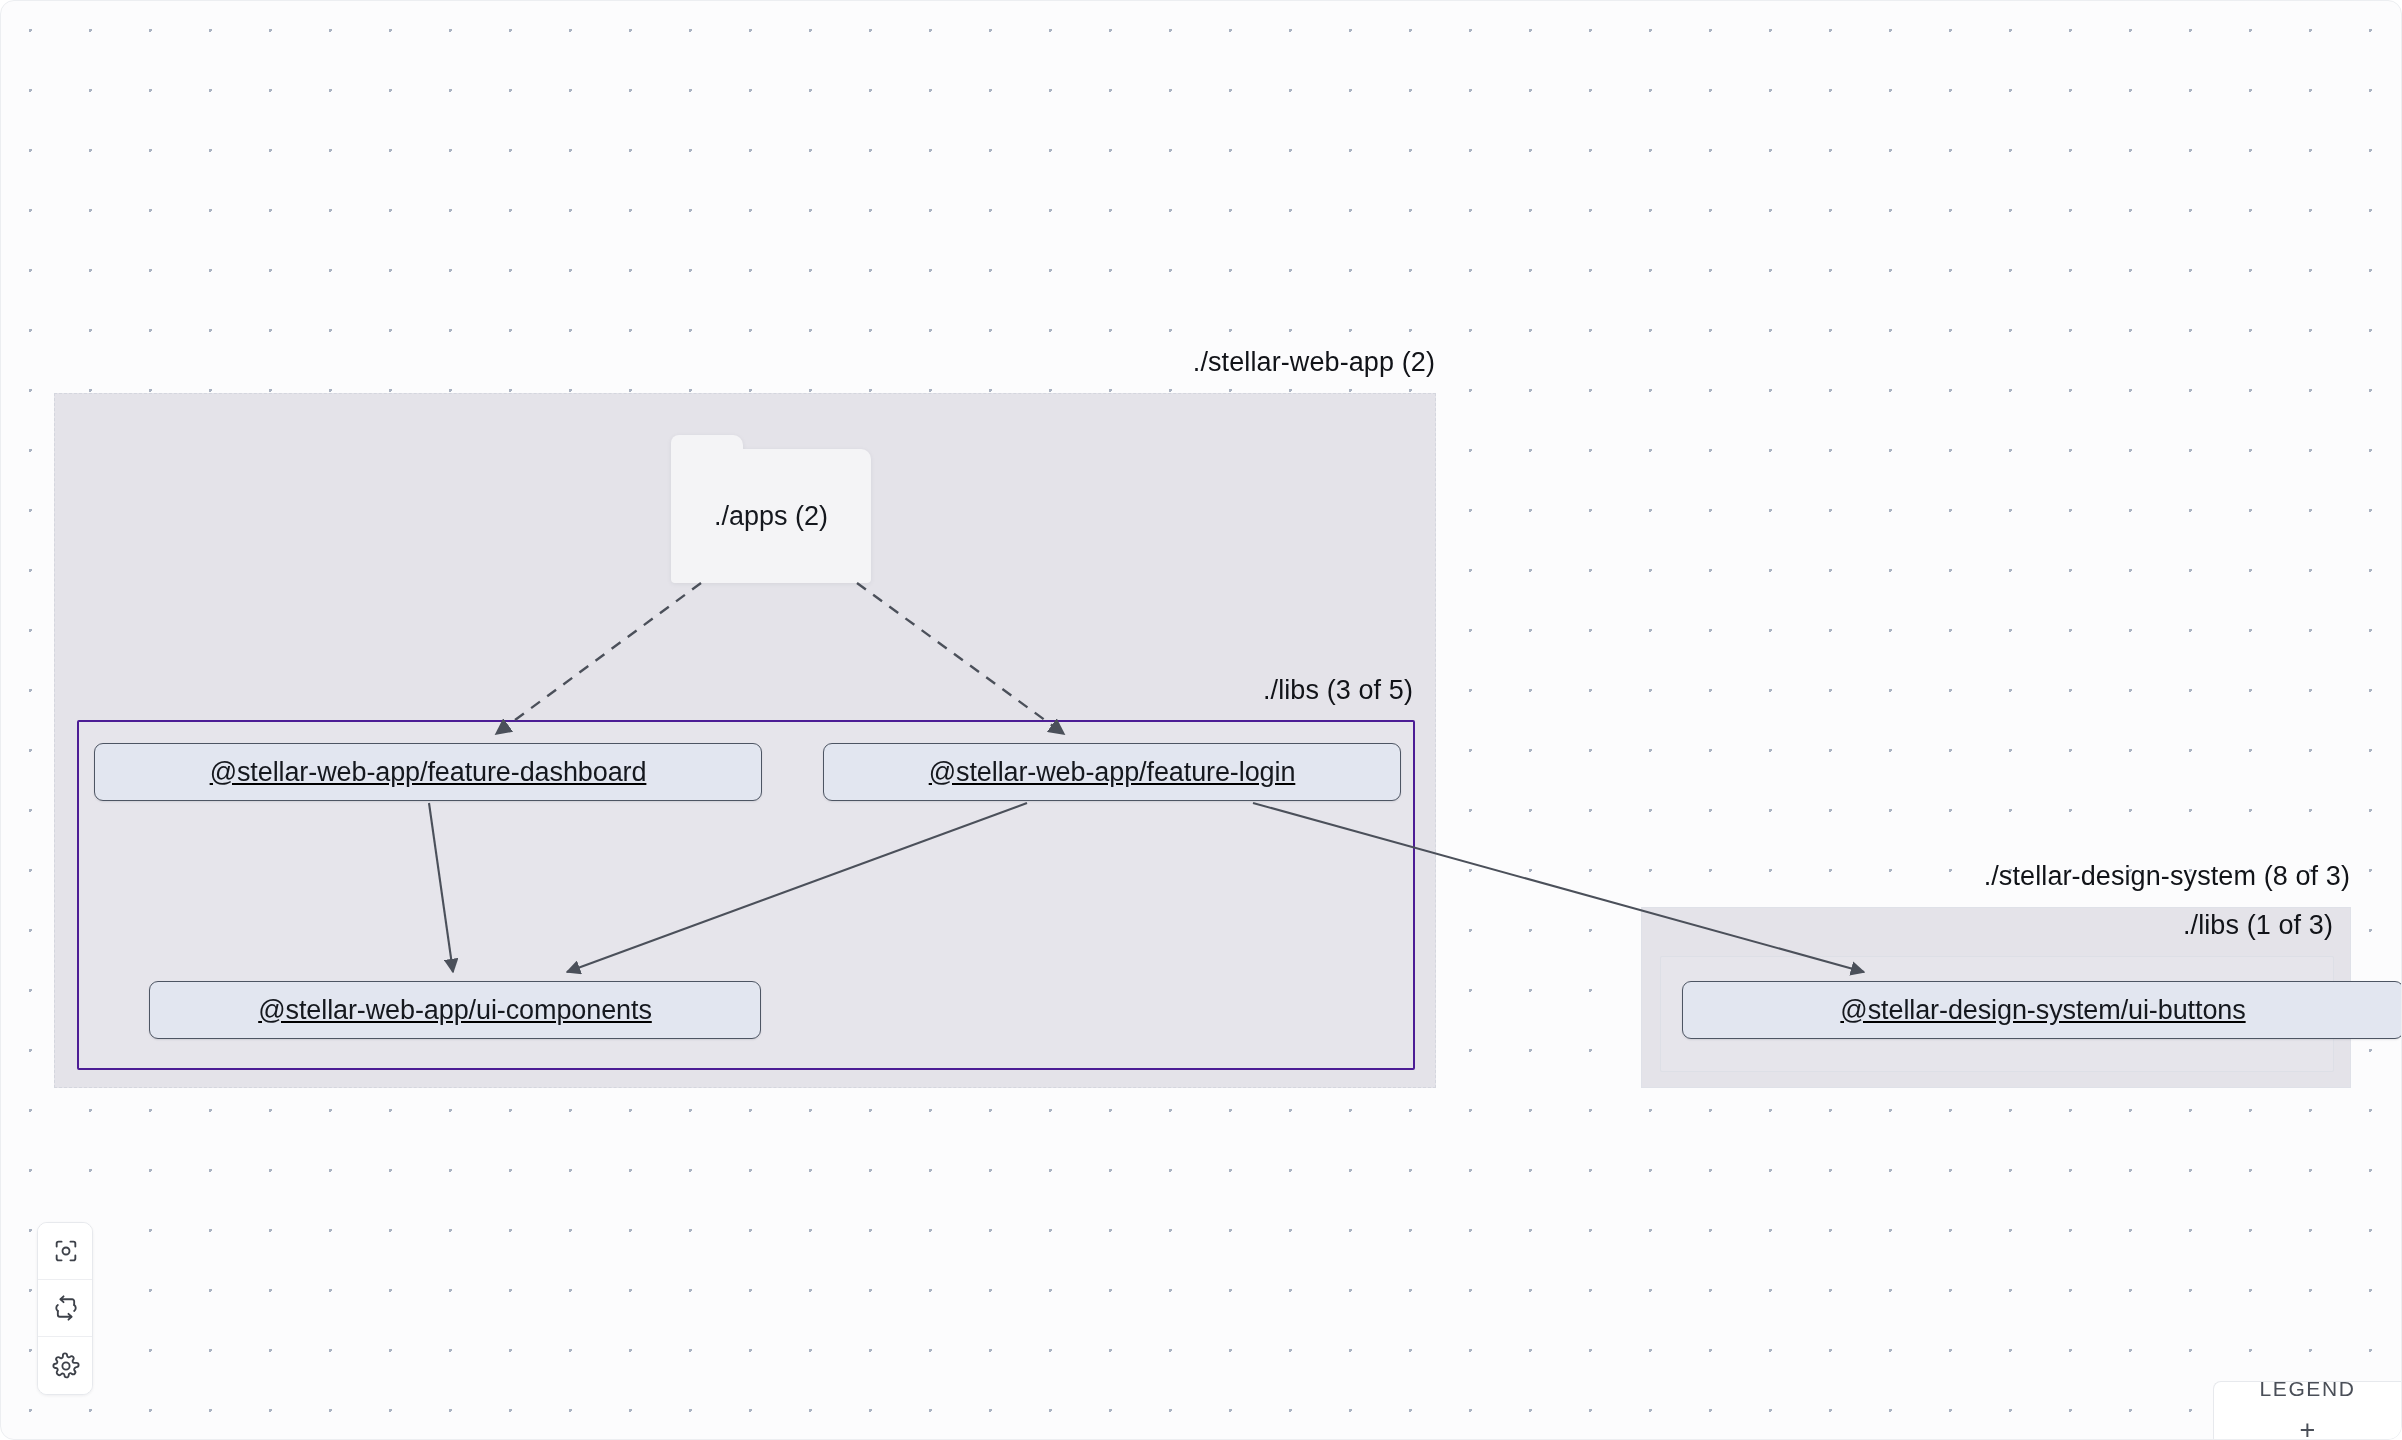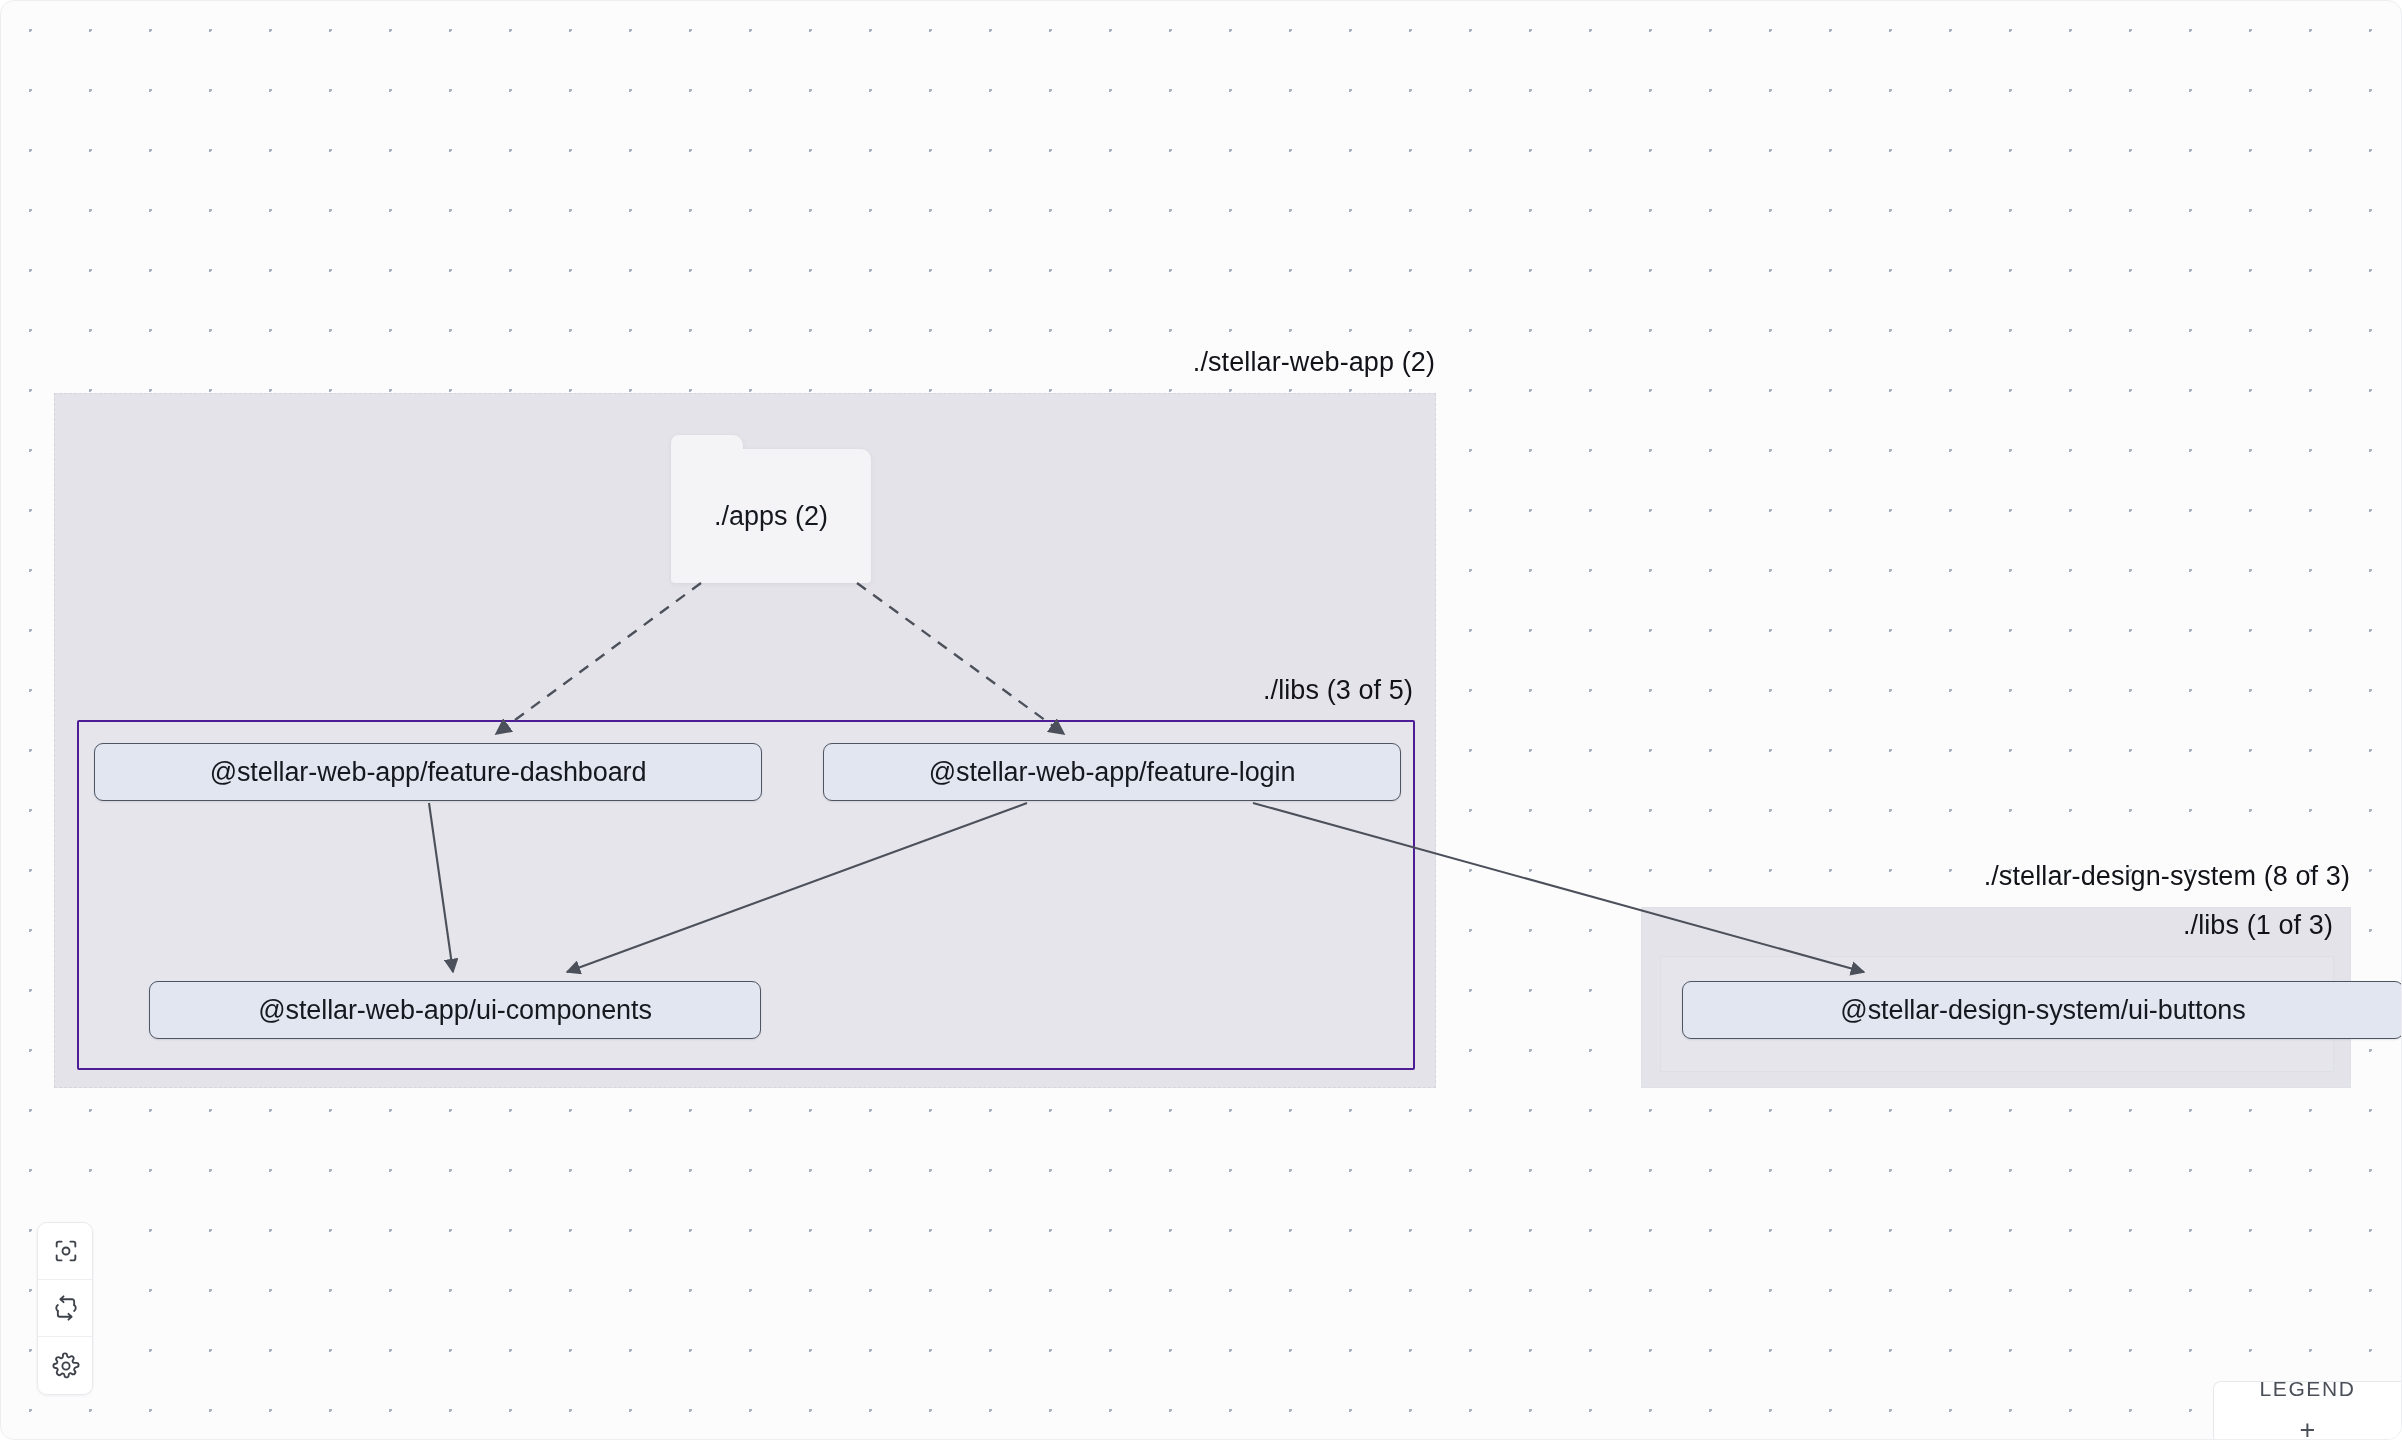--- a/index.html
+++ b/index.html
@@ -141,20 +141,21 @@
     display: flex;
     align-items: center;
     justify-content: center;
     background: #e2e6f0;
     border: 1.3px solid #4d5563;
     border-radius: 9px;
     box-shadow: 0 1px 2px rgba(20,24,40,0.10);
     height: 58px;
     padding: 0 22px;
     cursor: pointer;
+    text-decoration: underline;
   }
   .node .node-label {
     font-size: 27px;
     color: #15181e;
     white-space: nowrap;
     letter-spacing: -0.1px;
   }
 
   #node-feature-dashboard { left: 93px;  top: 742px; width: 668px; }
   #node-feature-login     { left: 822px; top: 742px; width: 578px; }

